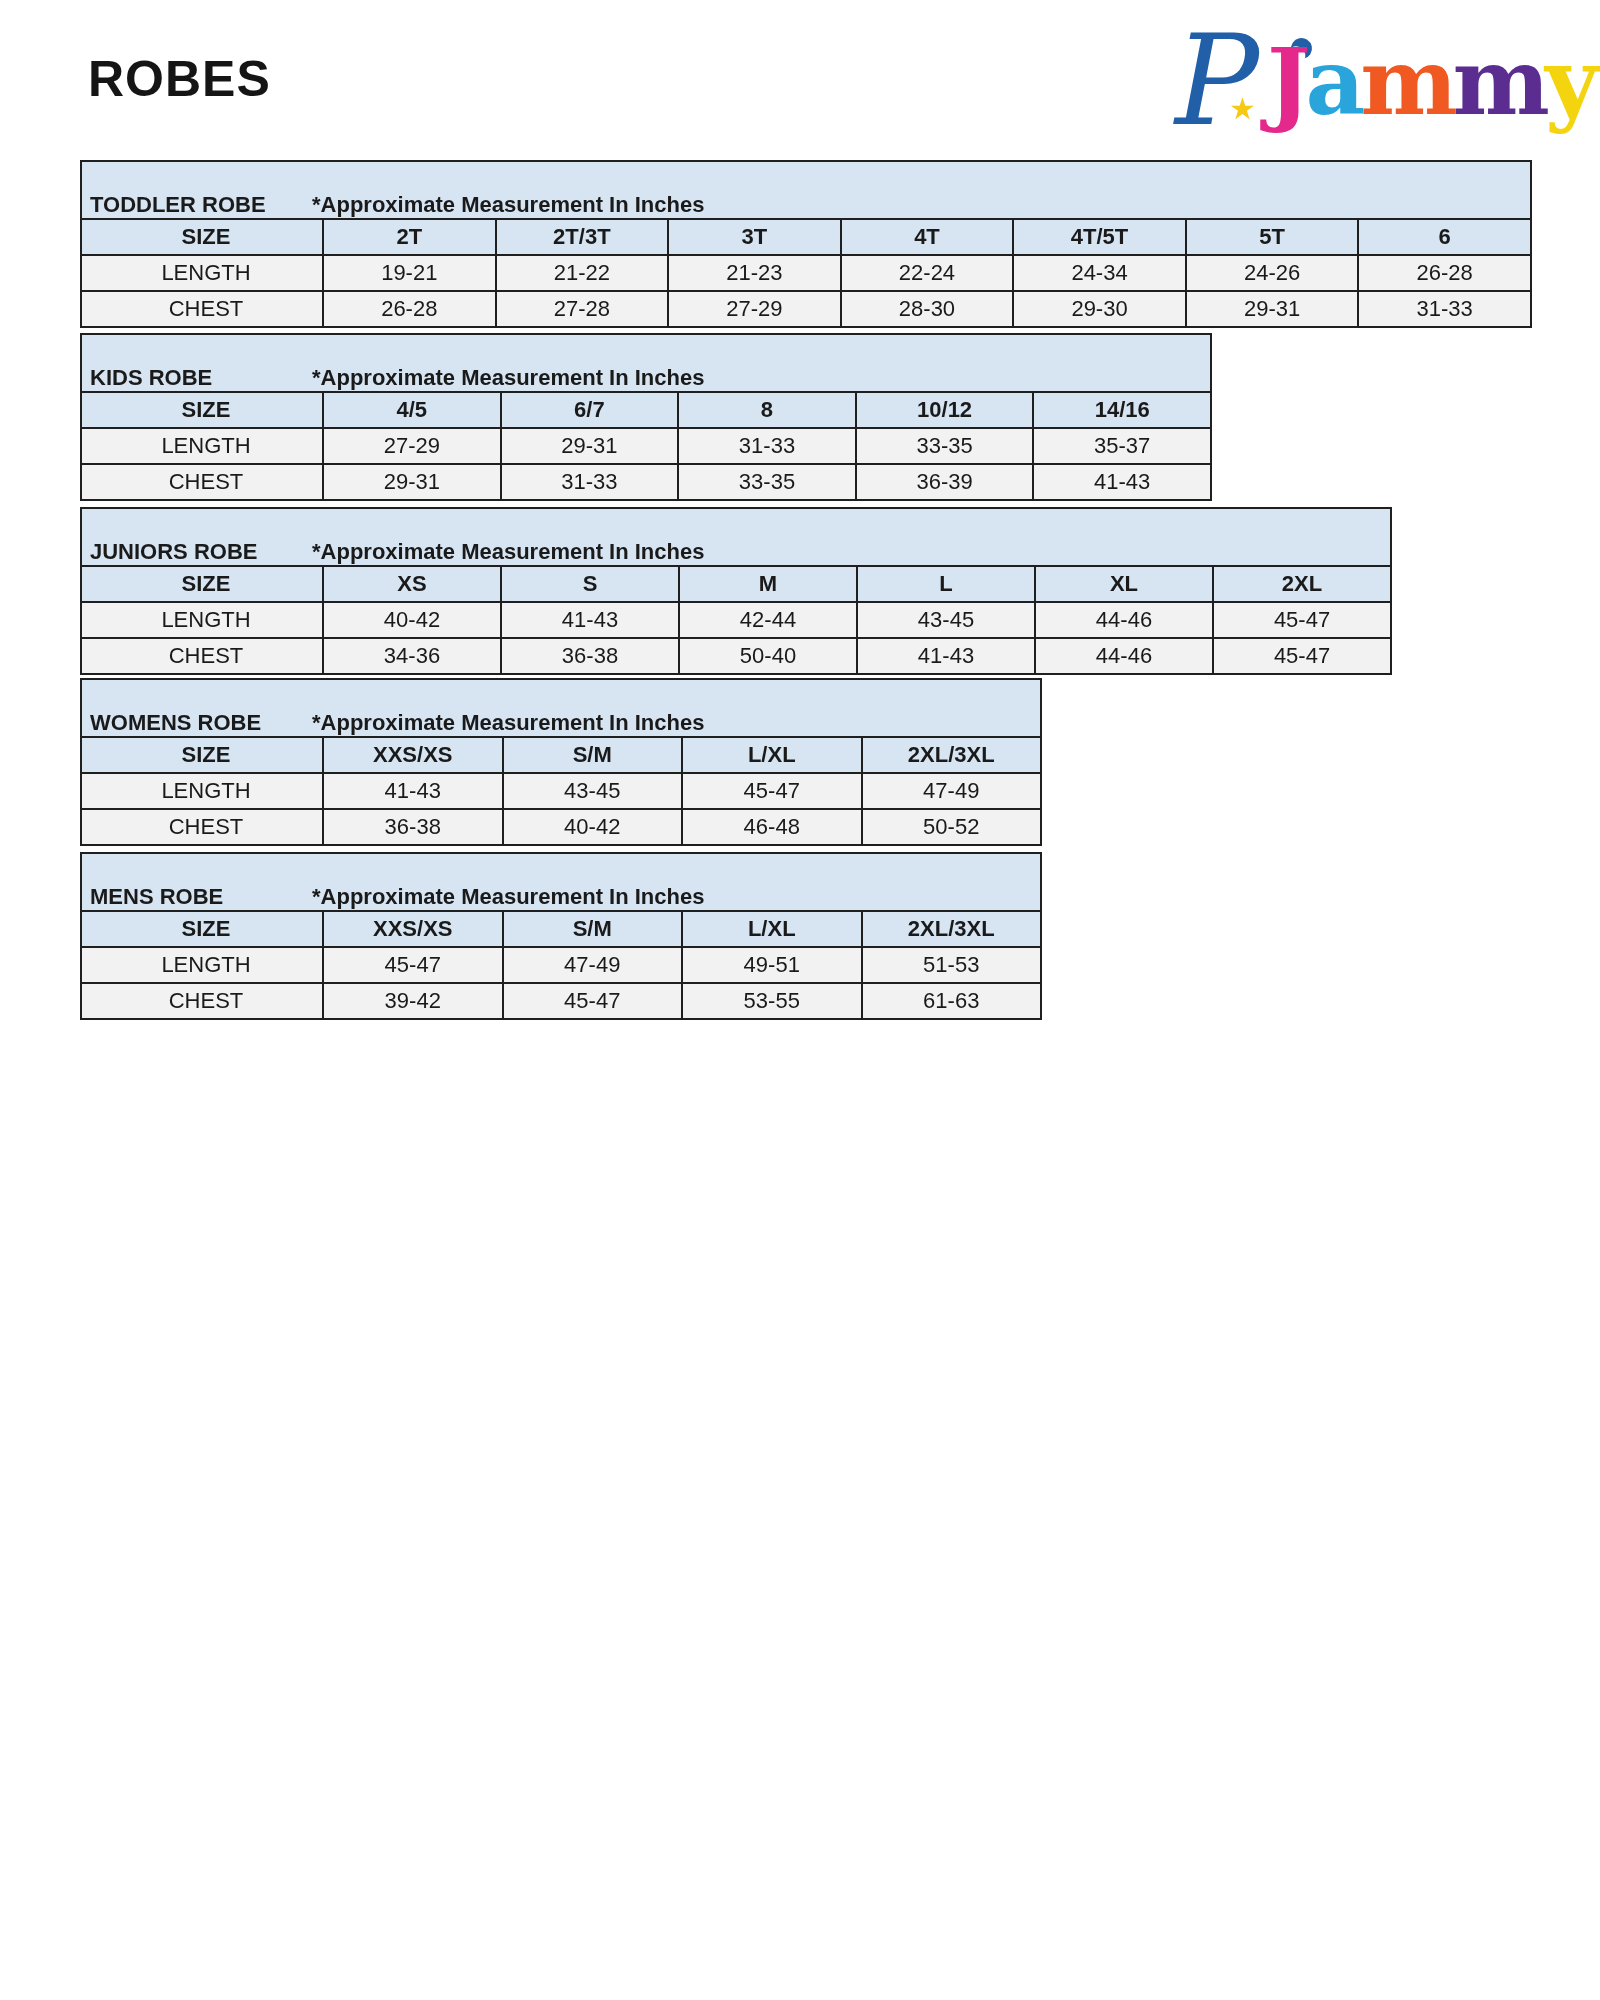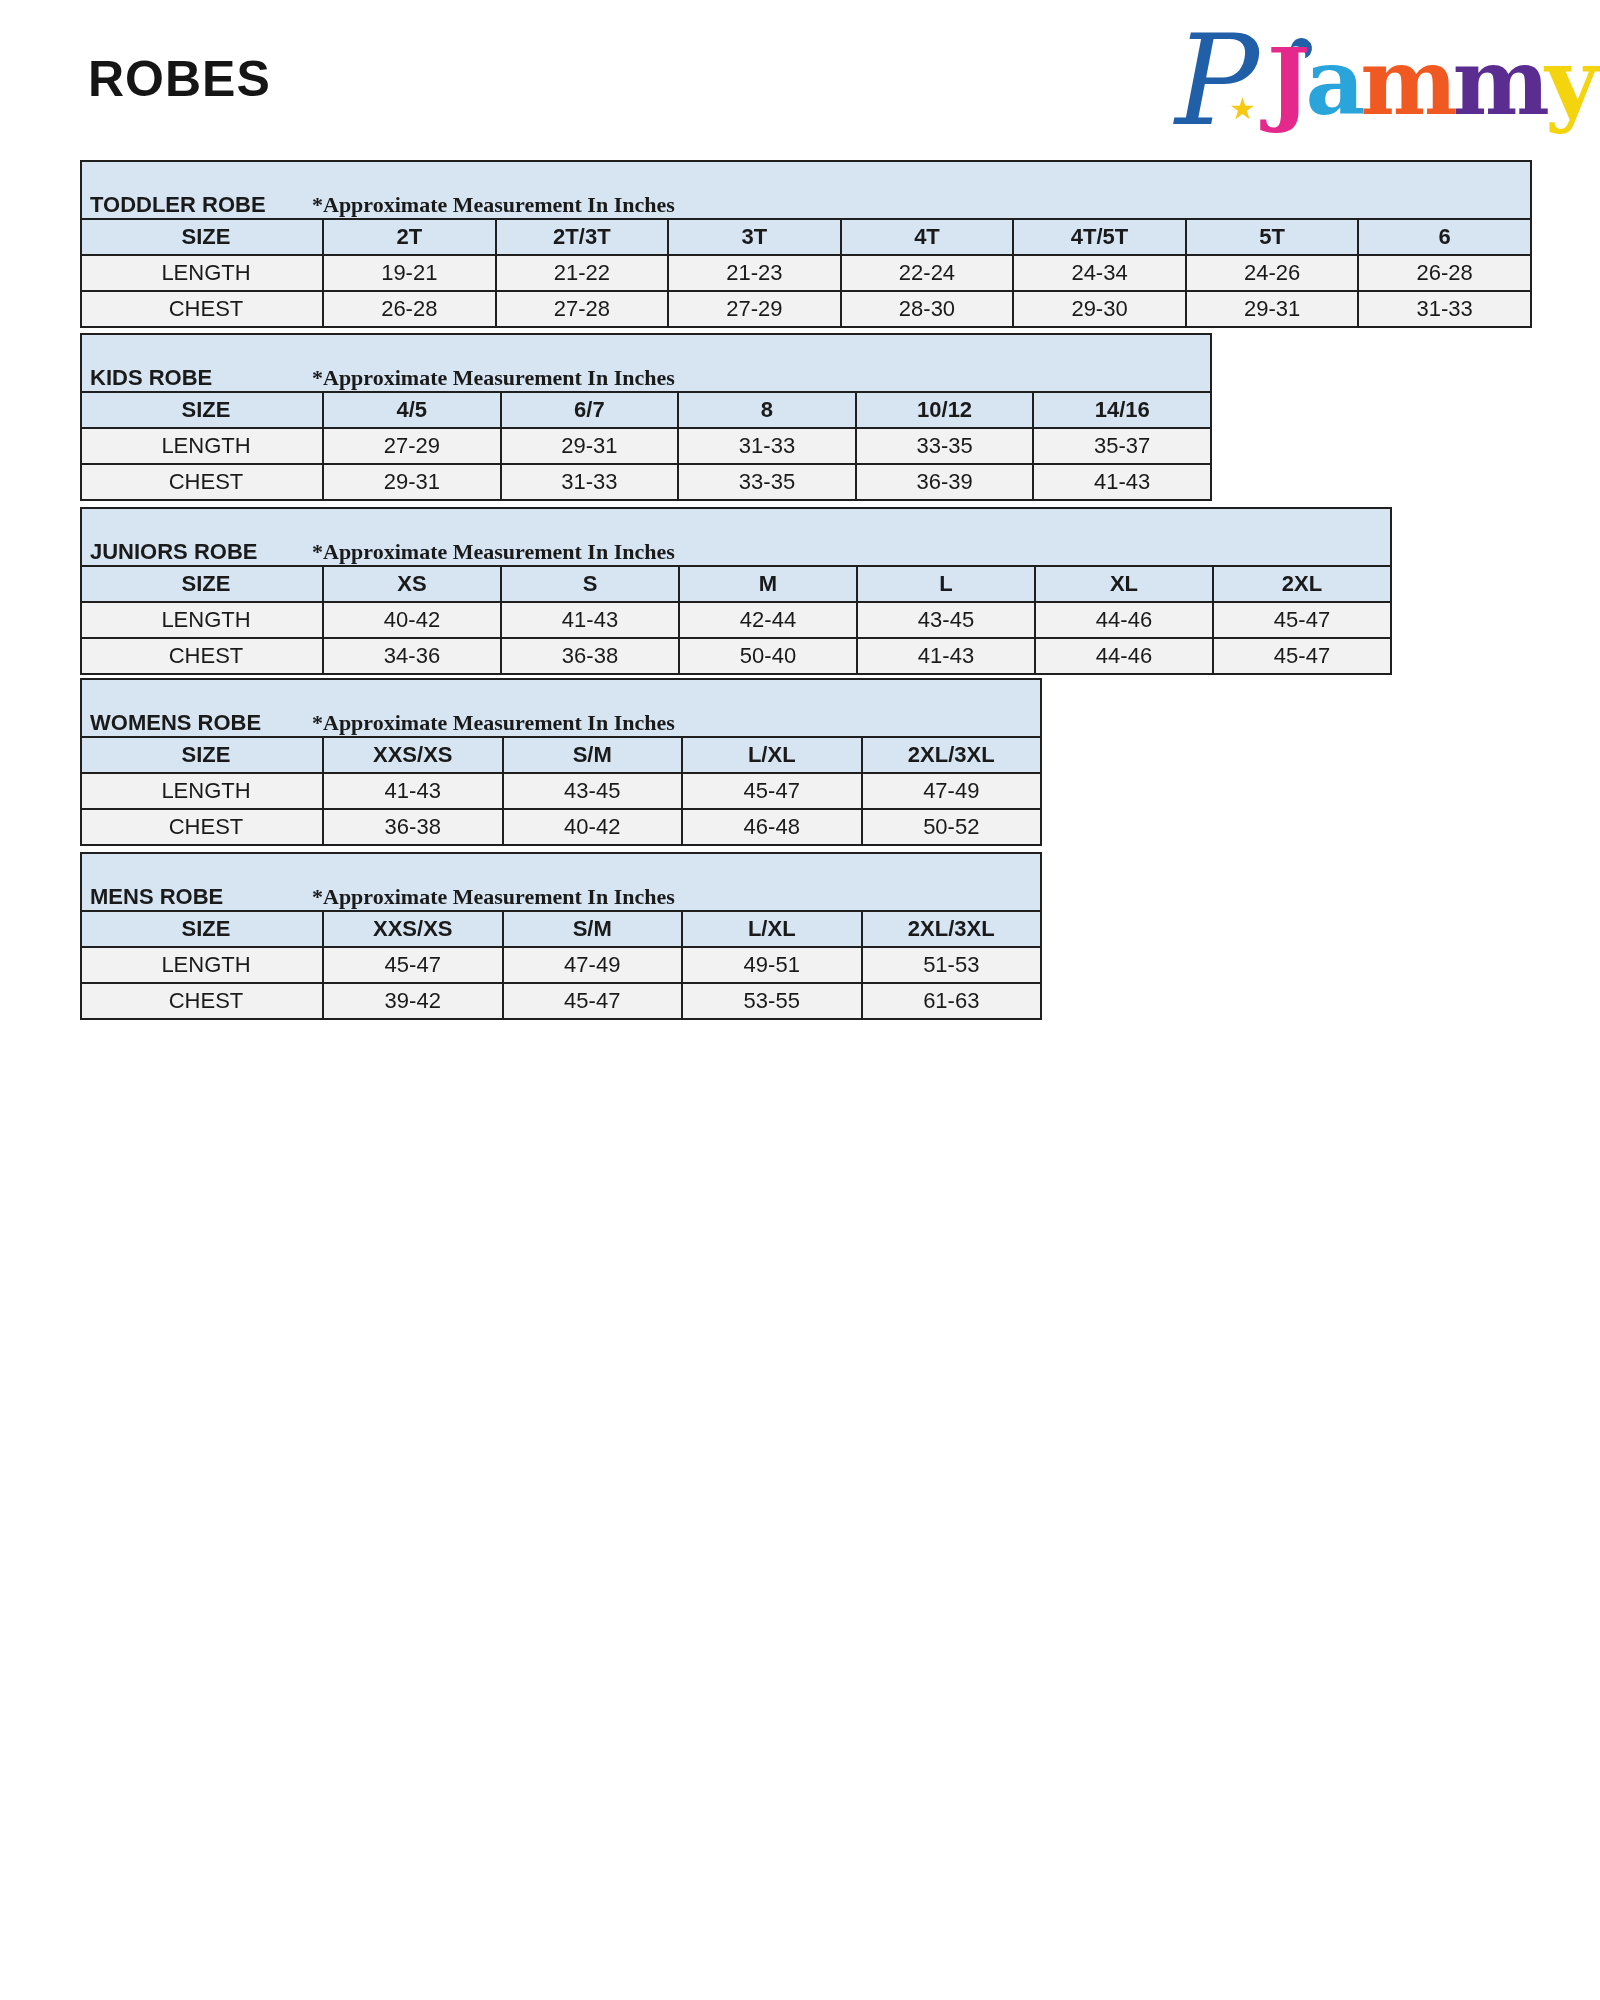--- a/index.html
+++ b/index.html
@@ -42,21 +42,21 @@
   .sizing td{
     border:2px solid var(--border,#1f1f1f);
     height:34px;padding:0;font-size:22px;vertical-align:middle;
     white-space:nowrap;overflow:hidden;
   }
   .title-cell{
     background:var(--header-bg,#d7e5f3);font-weight:bold;text-align:left;
     padding-left:8px !important;
   }
   .title-cell .tname{display:inline-block;width:222px;margin-top:30px;}
-  .title-cell .tnote{display:inline-block;font-family:Liberation Serif, serif;}
+  .title-cell .tnote{display:inline-block;}
   .size-row td{
     background:var(--header-bg,#d7e5f3);font-weight:bold;text-align:center;
   }
   .data-row td{
     background:var(--row-bg,#f2f2f2);font-weight:normal;text-align:center;
   }
   .label-cell{text-align:center;padding-left:8px !important;}
 </style>
 </head>
 <body style="color: rgb(26, 26, 26);">

